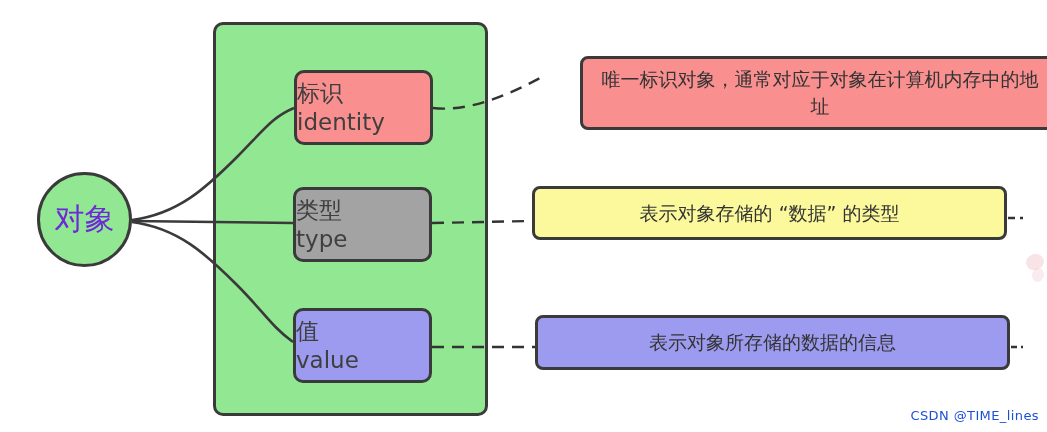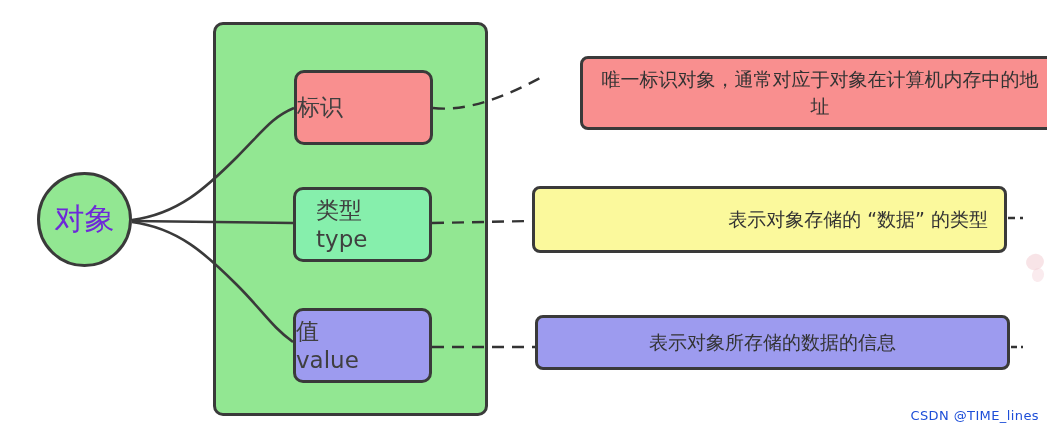--- a/index.html
+++ b/index.html
@@ -33,21 +33,21 @@
   .node-type     { left:293px; top:187px; }
   .node-value    { left:293px; top:308px; }
   
   .desc {
     position:absolute; box-sizing:border-box;
     border:3px solid #3a3a3a; border-radius:8px;
     display:flex; align-items:center; justify-content:center; text-align:center;
     font-size:19px; color:#333333; line-height:1.4; padding:4px 16px; z-index:3;
   }
   .desc-identity { left:540px; top:56px;  width:480px; height:74px;margin-left:40px; }
-  .desc-type     { left:532px; top:186px; width:475px; height:67px;justify-content:flex-end; }
+  .desc-type     { left:532px; top:186px; width:475px; height:54px; }
   .desc-value    { left:535px; top:315px; width:475px; height:55px; }
   
   .watermark {
     position:absolute; right:8px; bottom:9px; font-size:13px; color:#1d4ed8;
     letter-spacing:0.4px; z-index:3;
   }
   
   .smudge {
     position:absolute; left:1022px; top:252px; width:24px; height:34px; z-index:0;
   }
@@ -75,22 +75,23 @@
     <path d="M1008,218 h7 M1020,218 h3" fill="none" stroke="#333333" stroke-width="2.4"></path>
     <path d="M1011,347 h6 M1021,347 h2" fill="none" stroke="#333333" stroke-width="2.4"></path>
   </svg>
 
   <div class="root-circle">
     <span>对象</span>
   </div>
 
   <div class="node node-identity" style="background: rgb(249, 143, 143);">
     <div>标识</div>
+    <div>identity</div>
   </div>
-  <div class="node node-type" style="background: #86efac; padding-left: 20px;">
+  <div class="node node-type" style="background: #a3a3a3;">
     <div>类型</div>
     <div>type</div>
   </div>
   <div class="node node-value" style="background: rgb(157, 155, 239);">
     <div>值</div>
     <div>value</div>
   </div>
 
   <div class="desc desc-identity" style="background: rgb(249, 143, 143);">
     <span>唯一标识对象，通常对应于对象在计算机内存中的地址</span>

